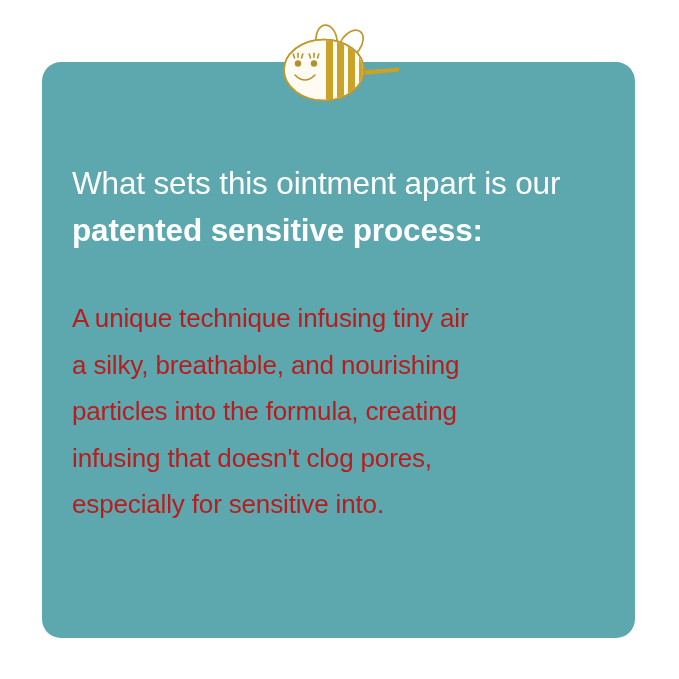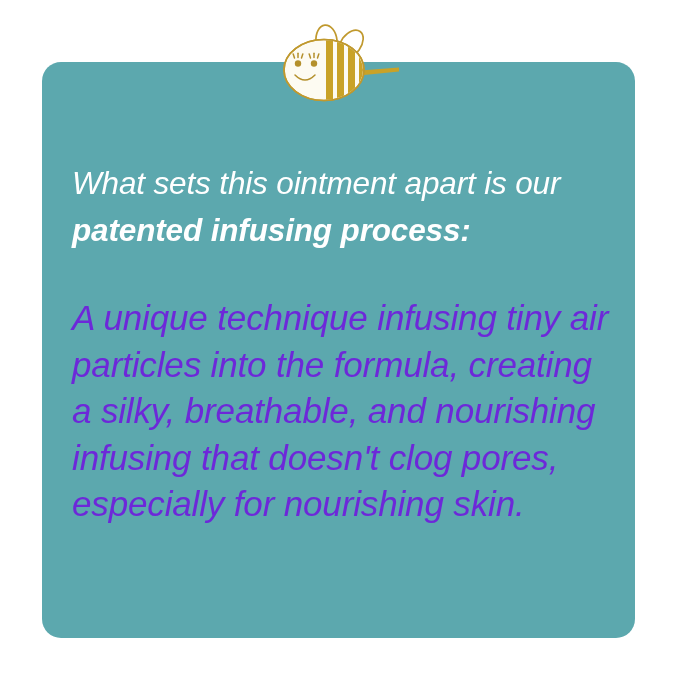--- a/index.html
+++ b/index.html
@@ -9,21 +9,20 @@
   }
   body {
     font-family: "Liberation Sans", sans-serif;
   }
   #stage {
     position: relative;
     width: 640px;
     height: 679px;
     background: #ffffff;
     overflow: hidden;
-    font-style: italic;
   }
   #card {
     position: absolute;
     left: 42px;
     top: 62px;
     width: 593px;
     height: 576px;
     background: #5ca8ae;
     border-radius: 19px;
   }
@@ -47,22 +46,22 @@
     font-size: 31.5px;
     line-height: 47px;
     letter-spacing: -0.15px;
     white-space: nowrap;
   }
   .lede.strong { font-weight: bold; }
 
   .gap { height: 41px; }
 
   .body-line {
-    color: #6d28d9;
-    font-size: 35px;
+    color: #b91c1c;
+    font-size: 26px;
     line-height: 46.5px;
     letter-spacing: -0.15px;
     white-space: nowrap;
   }
 </style>
 </head>
 <body>
 
 <div id="stage">
 
@@ -105,24 +104,24 @@
         </g>
         <path d="M27 57 Q37 67 47 57"></path>
       </g>
       <circle cx="30" cy="45.5" r="3.2" fill="#b4902c"></circle>
       <circle cx="46" cy="45.5" r="3.2" fill="#b4902c"></circle>
     </svg>
   </div>
 
   <div id="copy">
     <div class="lede">What sets this ointment apart is our</div>
-    <div class="lede strong">patented infusing process:</div>
+    <div class="lede strong">patented sensitive process:</div>
 
     <div class="gap"></div>
 
     <div class="body-line">A unique technique infusing tiny air</div>
+    <div class="body-line">a silky, breathable, and nourishing</div>
     <div class="body-line">particles into the formula, creating</div>
-    <div class="body-line">a silky, breathable, and nourishing</div>
     <div class="body-line">infusing that doesn't clog pores,</div>
-    <div class="body-line">especially for nourishing skin.</div>
+    <div class="body-line">especially for sensitive into.</div>
   </div>
 
 </div>
 
 </body></html>

